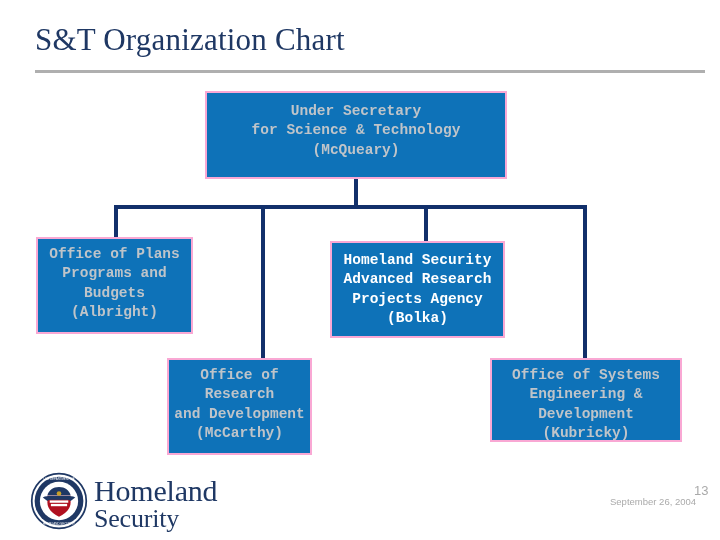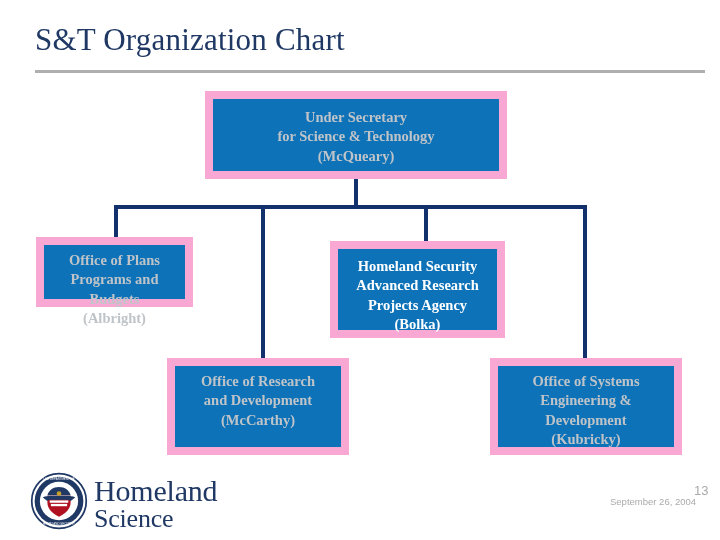--- a/index.html
+++ b/index.html
@@ -37,54 +37,54 @@
     width: 670px;
     height: 3px;
     background: #AFAFAF;
   }
 
   
   .node {
     position: absolute;
     box-sizing: border-box;
     background: #0E72B8;
-    border: 8px solid #f9a8d4;
+    border: 2px solid #f9a8d4;
     display: flex;
     align-items: center;
     justify-content: center;
     text-align: center;
-    font-family: Liberation Serif, serif;
+    font-family: Liberation Mono, monospace;
     font-weight: bold;
     font-size: 14.5px;
     line-height: 1.33;
     color: #BFC4C9;
     padding: 10px 4px;
     white-space: pre-line;
   }
   .node.bright { color: #FFFFFF; }
 
   #node-undersecretary {
     left: 205px; top: 91px; width: 302px; height: 88px;
     align-items: flex-start;
     padding-top: 9px;
   }
   #node-plans {
-    left: 36px; top: 237px; width: 157px; height: 70px;
+    left: 36px; top: 237px; width: 157px; height: 97px;
     align-items: flex-start; padding-top: 6px;
   }
   #node-hsarpa {
     left: 330px; top: 241px; width: 175px; height: 97px;
     align-items: flex-start; padding-top: 8px;
   }
   #node-ord {
-    left: 167px; top: 358px; width: 182px; height: 97px;
+    left: 167px; top: 358px; width: 145px; height: 97px;
     align-items: flex-start; padding-top: 6px;
   }
   #node-osed {
-    left: 490px; top: 358px; width: 192px; height: 97px;
+    left: 490px; top: 358px; width: 192px; height: 84px;
     align-items: flex-start; padding-top: 6px;
   }
 
   
   .conn {
     position: absolute;
     background: #12306B;
   }
   
   #conn-stub  { left: 354px; top: 179px; width: 4px;   height: 28px; }
@@ -194,19 +194,19 @@
       <path d="M34 49 L66 49 L66 53 L34 53 Z" fill="#ffffff"></path>
       <path d="M36 55 L64 55 L64 59 L36 59 Z" fill="#ffffff"></path>
       <circle cx="50" cy="37" r="4" fill="#C8A028"></circle>
       <path d="M22 44 C28 40 34 42 36 46 L30 50 Z" fill="#1F3864"></path>
       <path d="M78 44 C72 40 66 42 64 46 L70 50 Z" fill="#1F3864"></path>
     </svg>
   </div>
 
   <div id="footer-wordmark">
     <span class="wm-line1">Homeland</span>
-    <span class="wm-line2">Science</span>
+    <span class="wm-line2">Security</span>
   </div>
 
   <div id="footer-date">September 26, 2004</div>
   <div id="footer-pagenum">13</div>
 
 </div>
 
 </body></html>

